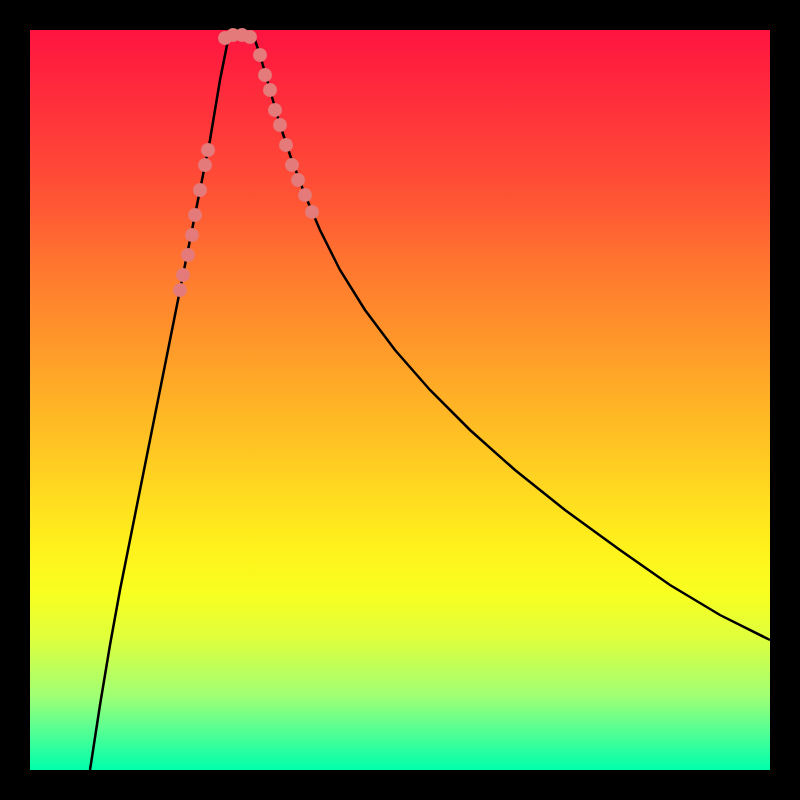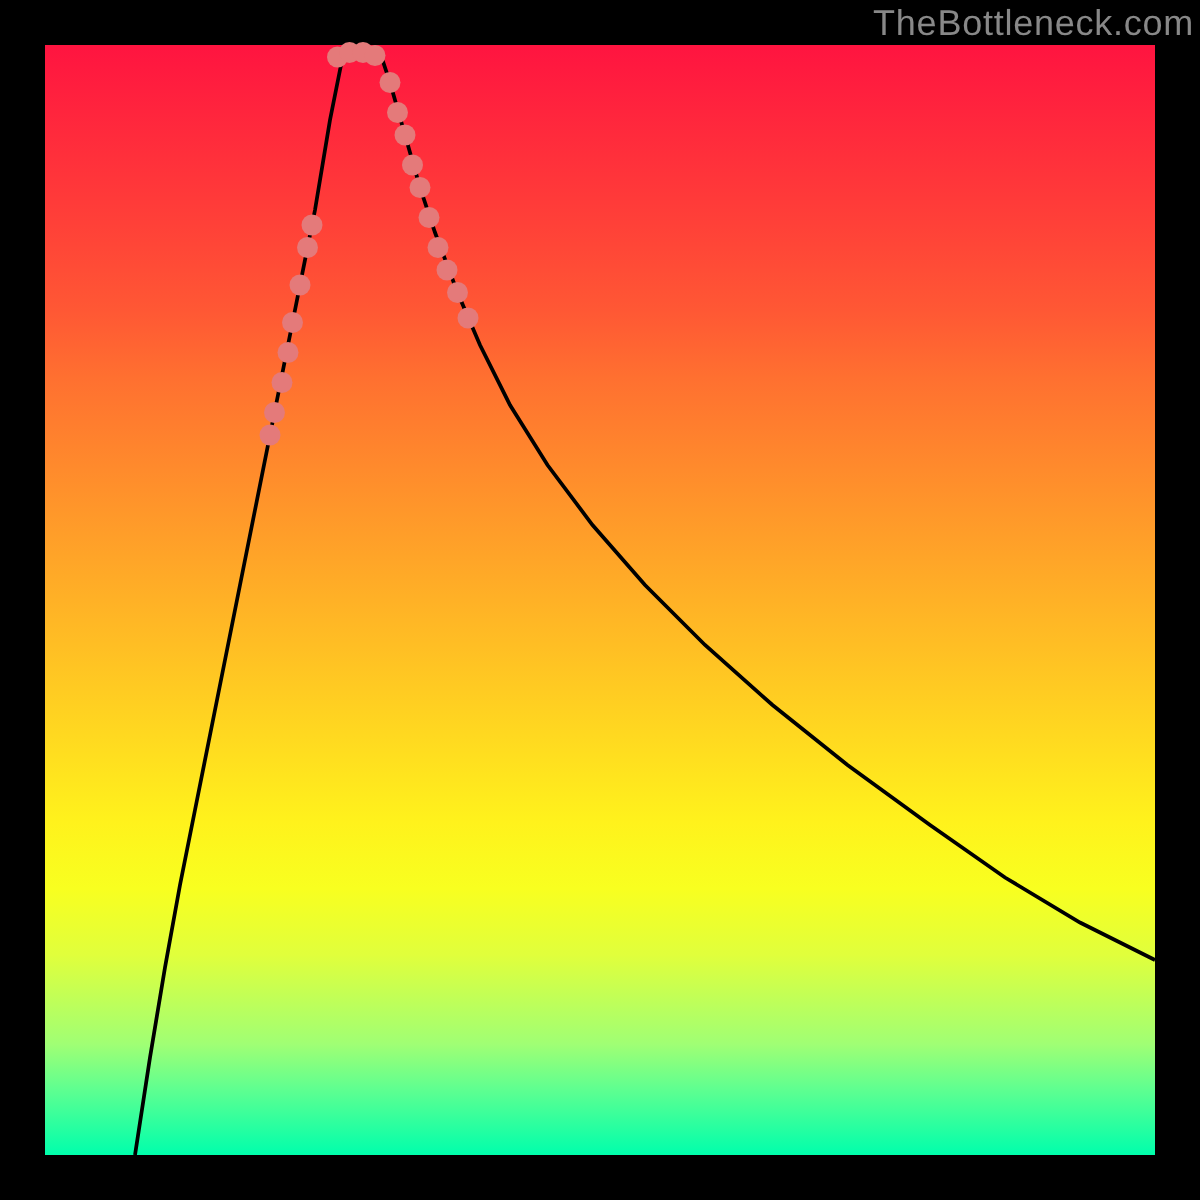--- a/index.html
+++ b/index.html
@@ -24,21 +24,20 @@
 #00ffac 100%)}
 .watermark{position:absolute;right:4px;top:2px;color:#888;font-size:24px;letter-spacing:.5px}
 svg.curve{position:absolute;left:30px;top:30px;width:740px;height:740px;overflow:visible}
 .dot{fill:#e47a7a}
 </style>
 </head>
 <body>
 
 <div class="frame">
   <div class="plot"></div>
-  <div class="watermark">TheBottleneck.com</div>
   <svg class="curve" viewBox="0 0 740 740">
     <g>
       <path id="left-path" fill="none" stroke="#000" stroke-width="2.5" d="M60.0 740.0 L70.0 675.0 L80.0 615.0 L90.0 560.0 L100.0 510.0 L110.0 460.0 L120.0 410.0 L130.0 360.0 L140.0 310.0 L150.0 260.0 L160.0 210.0 L170.0 160.0 L175.0 135.0 L180.0 110.0 L185.0 80.0 L190.0 50.0 L195.0 25.0 L198.0 10.0"></path>
       <path id="floor-path" fill="none" stroke="#000" stroke-width="2.5" d="M198.0 10.0 L205.0 5.0 L215.0 5.0 L225.0 10.0"></path>
       <path id="right-path" fill="none" stroke="#000" stroke-width="2.5" d="M225.0 10.0 L230.0 25.0 L240.0 60.0 L250.0 95.0 L260.0 125.0 L275.0 165.0 L290.0 200.0 L310.0 240.0 L335.0 280.0 L365.0 320.0 L400.0 360.0 L440.0 400.0 L485.0 440.0 L535.0 480.0 L590.0 520.0 L640.0 555.0 L690.0 585.0 L740.0 610.0"></path>
     </g>
     <g id="dots">
         <circle cx="150" cy="260" r="7" class="dot"></circle>
         <circle cx="153" cy="245" r="7" class="dot"></circle>
         <circle cx="158" cy="225" r="7" class="dot"></circle>

